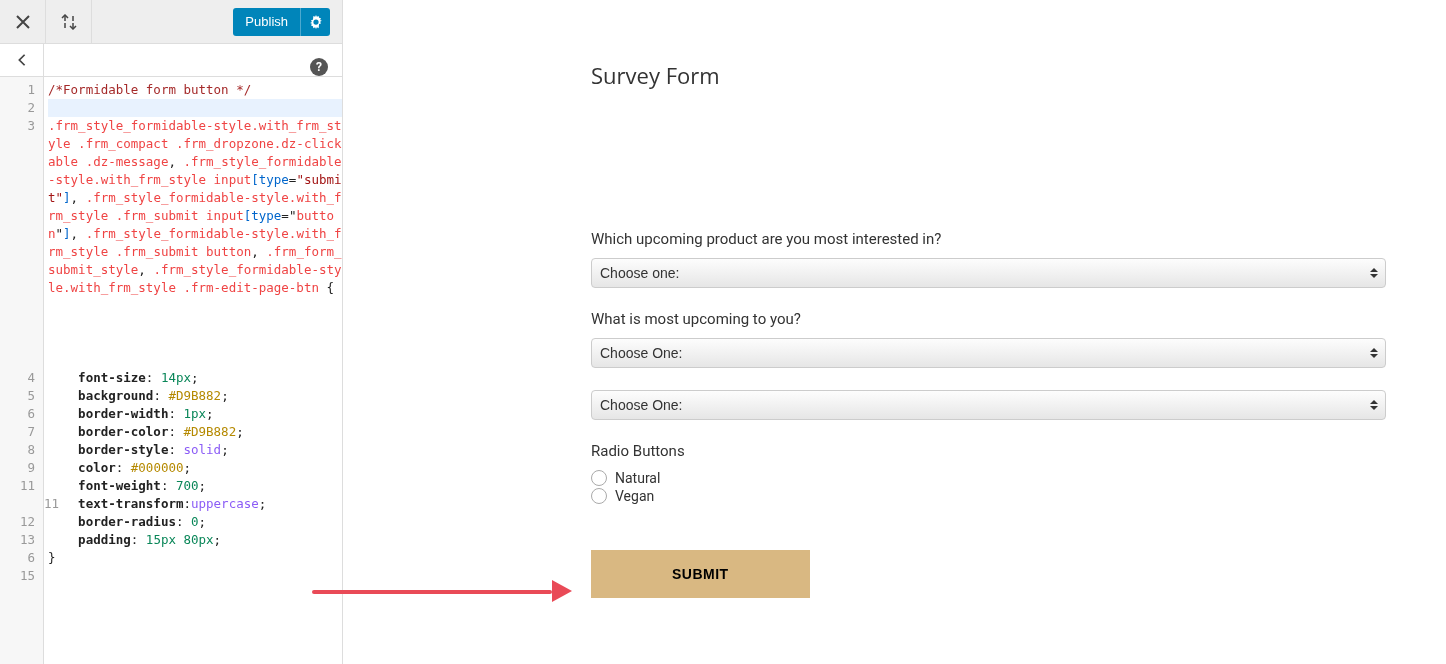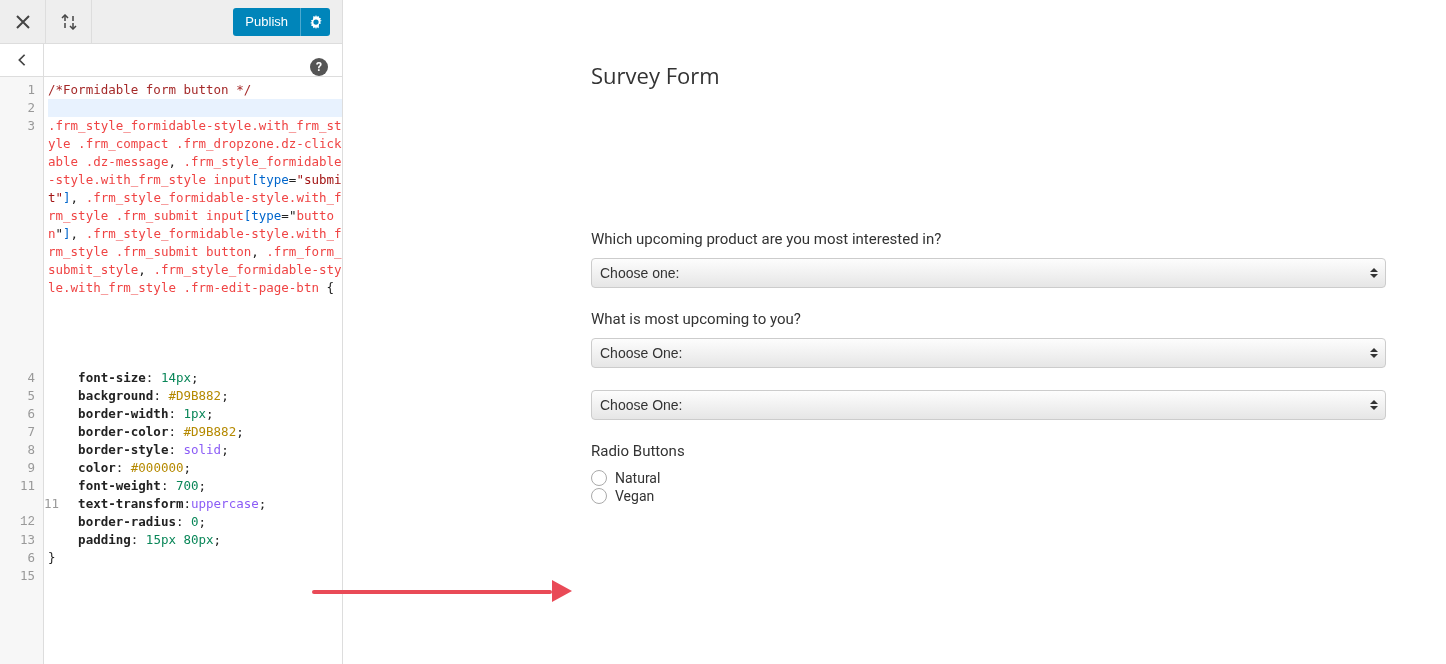--- a/index.html
+++ b/index.html
@@ -109,21 +109,21 @@
           <div style="height: 18px;">2</div>
           <div style="height: 252px;">3</div>
           <div style="height: 18px;">4</div>
           <div style="height: 18px;">5</div>
           <div style="height: 18px;">6</div>
           <div style="height: 18px;">7</div>
           <div style="height: 18px;">8</div>
           <div style="height: 18px;">9</div>
           <div style="height: 18px;">11</div>
           <div style="height: 18px; padding-left: 44px;">11</div>
-          <div style="height: 18px; font-family: Liberation Mono, monospace;">12</div>
+          <div style="height: 18px;">12</div>
           <div style="height: 18px; text-align: right;">13</div>
           <div style="height: 18px;">6</div>
           <div style="height: 18px;">15</div>
         </div>
       <div class="codewrap" id="codewrap"><div class="line" style="min-height: 18px;"><span class="cm-comment">/*Formidable form button */</span></div><div class="line active" style="min-height: 18px;"></div><div class="line" style="min-height: 252px;"><span class="cm-builtin">.frm_style_formidable-style</span><span class="cm-builtin">.with_frm_style</span> <span class="cm-builtin">.frm_compact</span> <span class="cm-builtin">.frm_dropzone</span><span class="cm-builtin">.dz-clickable</span> <span class="cm-builtin">.dz-message</span>, <span class="cm-builtin">.frm_style_formidable-style</span><span class="cm-builtin">.with_frm_style</span> <span class="cm-builtin">input</span><span class="cm-attr">[</span><span class="cm-attr">type</span>=<span class="cm-string">"submit"</span><span class="cm-attr">]</span>, <span class="cm-builtin">.frm_style_formidable-style</span><span class="cm-builtin">.with_frm_style</span> <span class="cm-builtin">.frm_submit</span> <span class="cm-builtin">input</span><span class="cm-attr">[</span><span class="cm-attr">type</span>="<span class="cm-builtin">button</span>"<span class="cm-attr">]</span>, <span class="cm-builtin">.frm_style_formidable-style</span><span class="cm-builtin">.with_frm_style</span> <span class="cm-builtin">.frm_submit</span> <span class="cm-builtin">button</span>, <span class="cm-builtin">.frm_form_submit_style</span>, <span class="cm-builtin">.frm_style_formidable-style</span><span class="cm-builtin">.with_frm_style</span> <span class="cm-builtin">.frm-edit-page-btn</span> {</div><div class="line" style="min-height: 18px;">    <span style="font-weight: 600;">font-size</span>: <span class="cm-number">14px</span>;</div><div class="line" style="min-height: 18px;">    <span style="font-weight: 600;">background</span>: <span class="cm-string" style="color: rgb(181, 137, 0);">#D9B882</span>;</div><div class="line" style="min-height: 18px;">    <span style="font-weight: 600;">border-width</span>: <span class="cm-number">1px</span>;</div><div class="line" style="min-height: 18px;">    <span style="font-weight: 600;">border-color</span>: <span class="cm-string" style="color: rgb(181, 137, 0);">#D9B882</span>;</div><div class="line" style="min-height: 18px;">    <span style="font-weight: 600;">border-style</span>: <span class="cm-keyword">solid</span>;</div><div class="line" style="min-height: 18px;">    <span style="font-weight: 600;">color</span>: <span class="cm-string" style="color: rgb(181, 137, 0);">#000000</span>;</div><div class="line" style="min-height: 18px;">    <span style="font-weight: 600;">font-weight</span>: <span class="cm-number">700</span>;</div><div class="line" style="min-height: 18px;">    <span style="font-weight: 600;">text-transform</span>:<span class="cm-keyword">uppercase</span>;</div><div class="line" style="min-height: 18px;">    <span style="font-weight: 600;">border-radius</span>: <span class="cm-number">0</span>;</div><div class="line" style="min-height: 18px;">    <span style="font-weight: 600;">padding</span>: <span class="cm-number">15px 80px</span>;</div><div class="line" style="min-height: 18px;">}</div><div class="line" style="min-height: 18px;"></div></div>
     </div>
   </div>
 
   <div class="preview">
     <h1>Survey Form</h1>
@@ -149,19 +149,20 @@
             <span class="radio-circle"></span>
             <span>Natural</span>
           </div>
           <div class="radio-row">
             <span class="radio-circle"></span>
             <span>Vegan</span>
           </div>
         </div>
     </div>
 
+    <button class="submit-btn">Submit</button>
   </div>
 
   <div class="arrow">
     <div class="arrow-line"></div>
     <div class="arrow-head"></div>
   </div>
 </div>
 
 </body></html>

